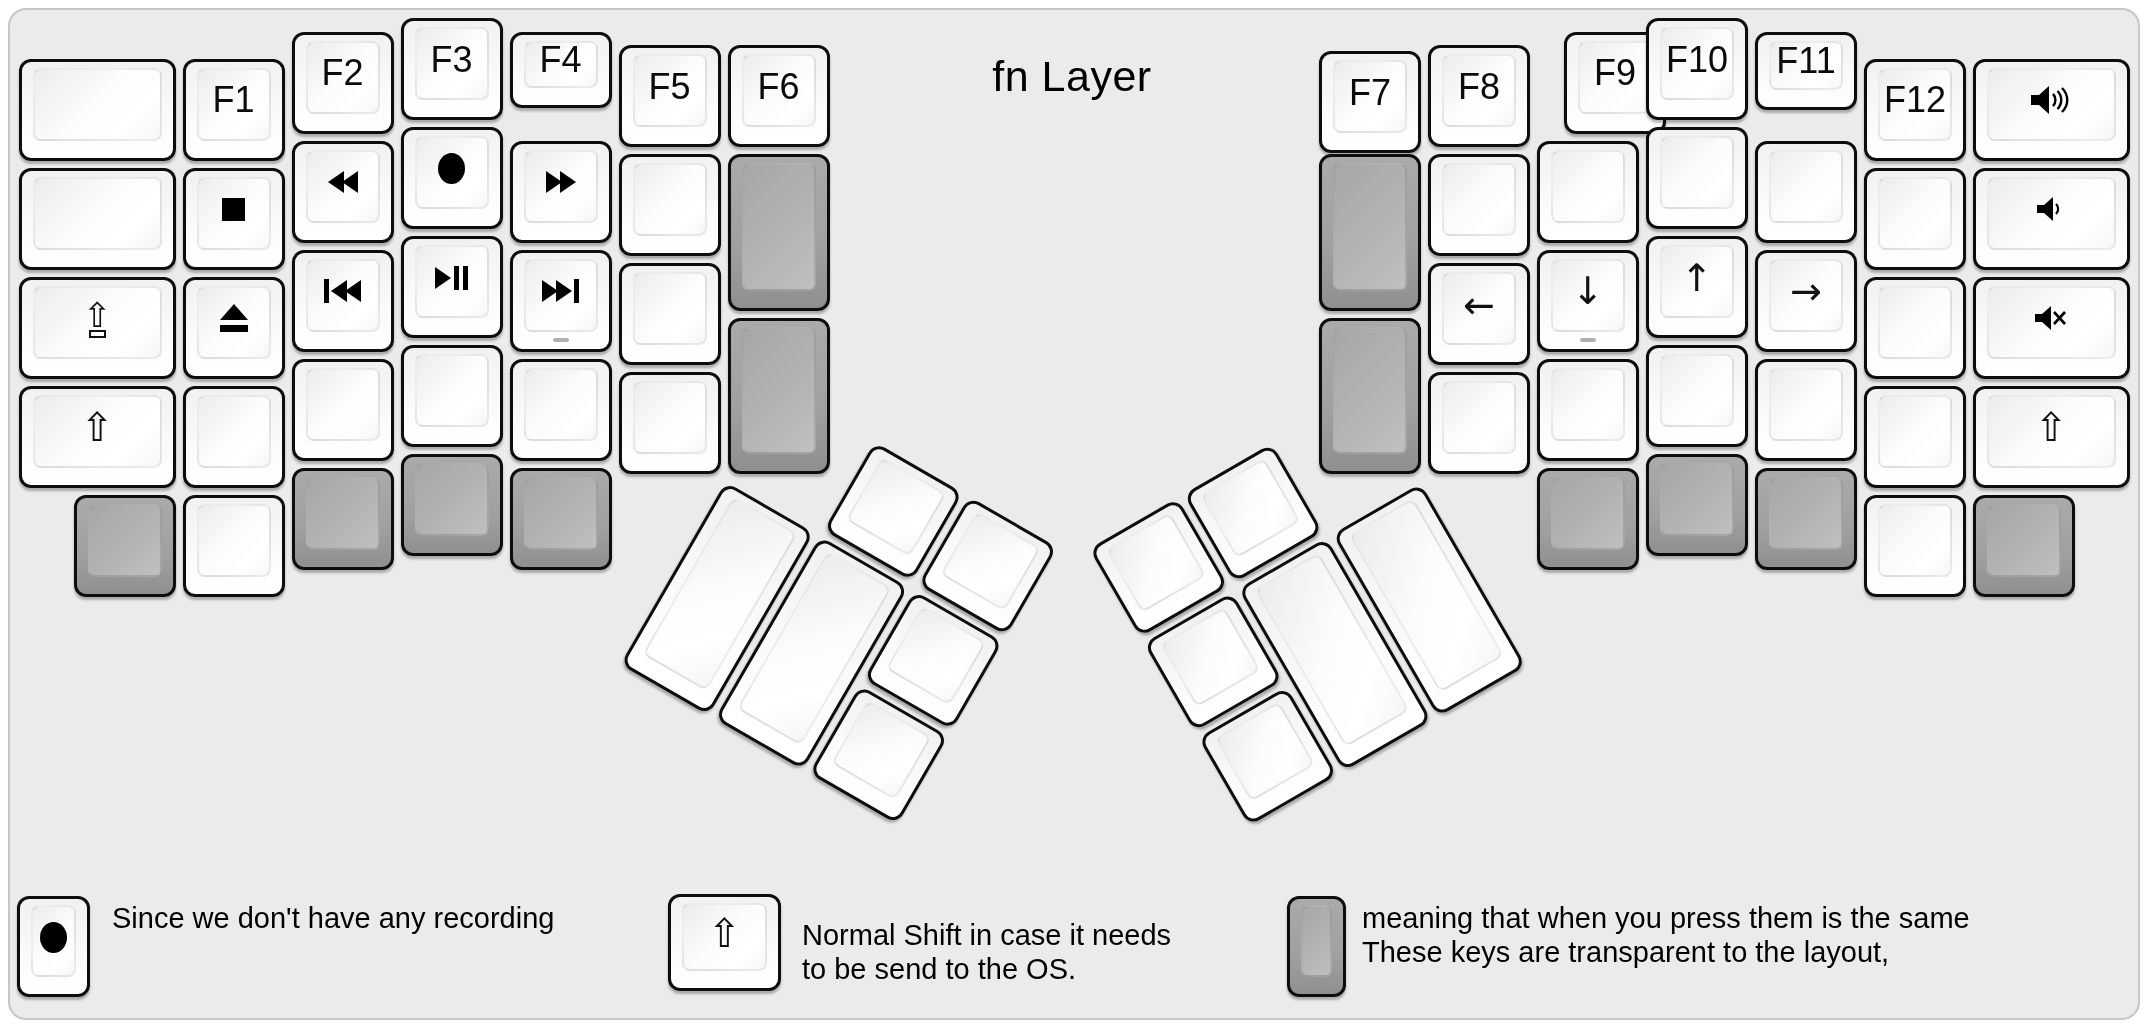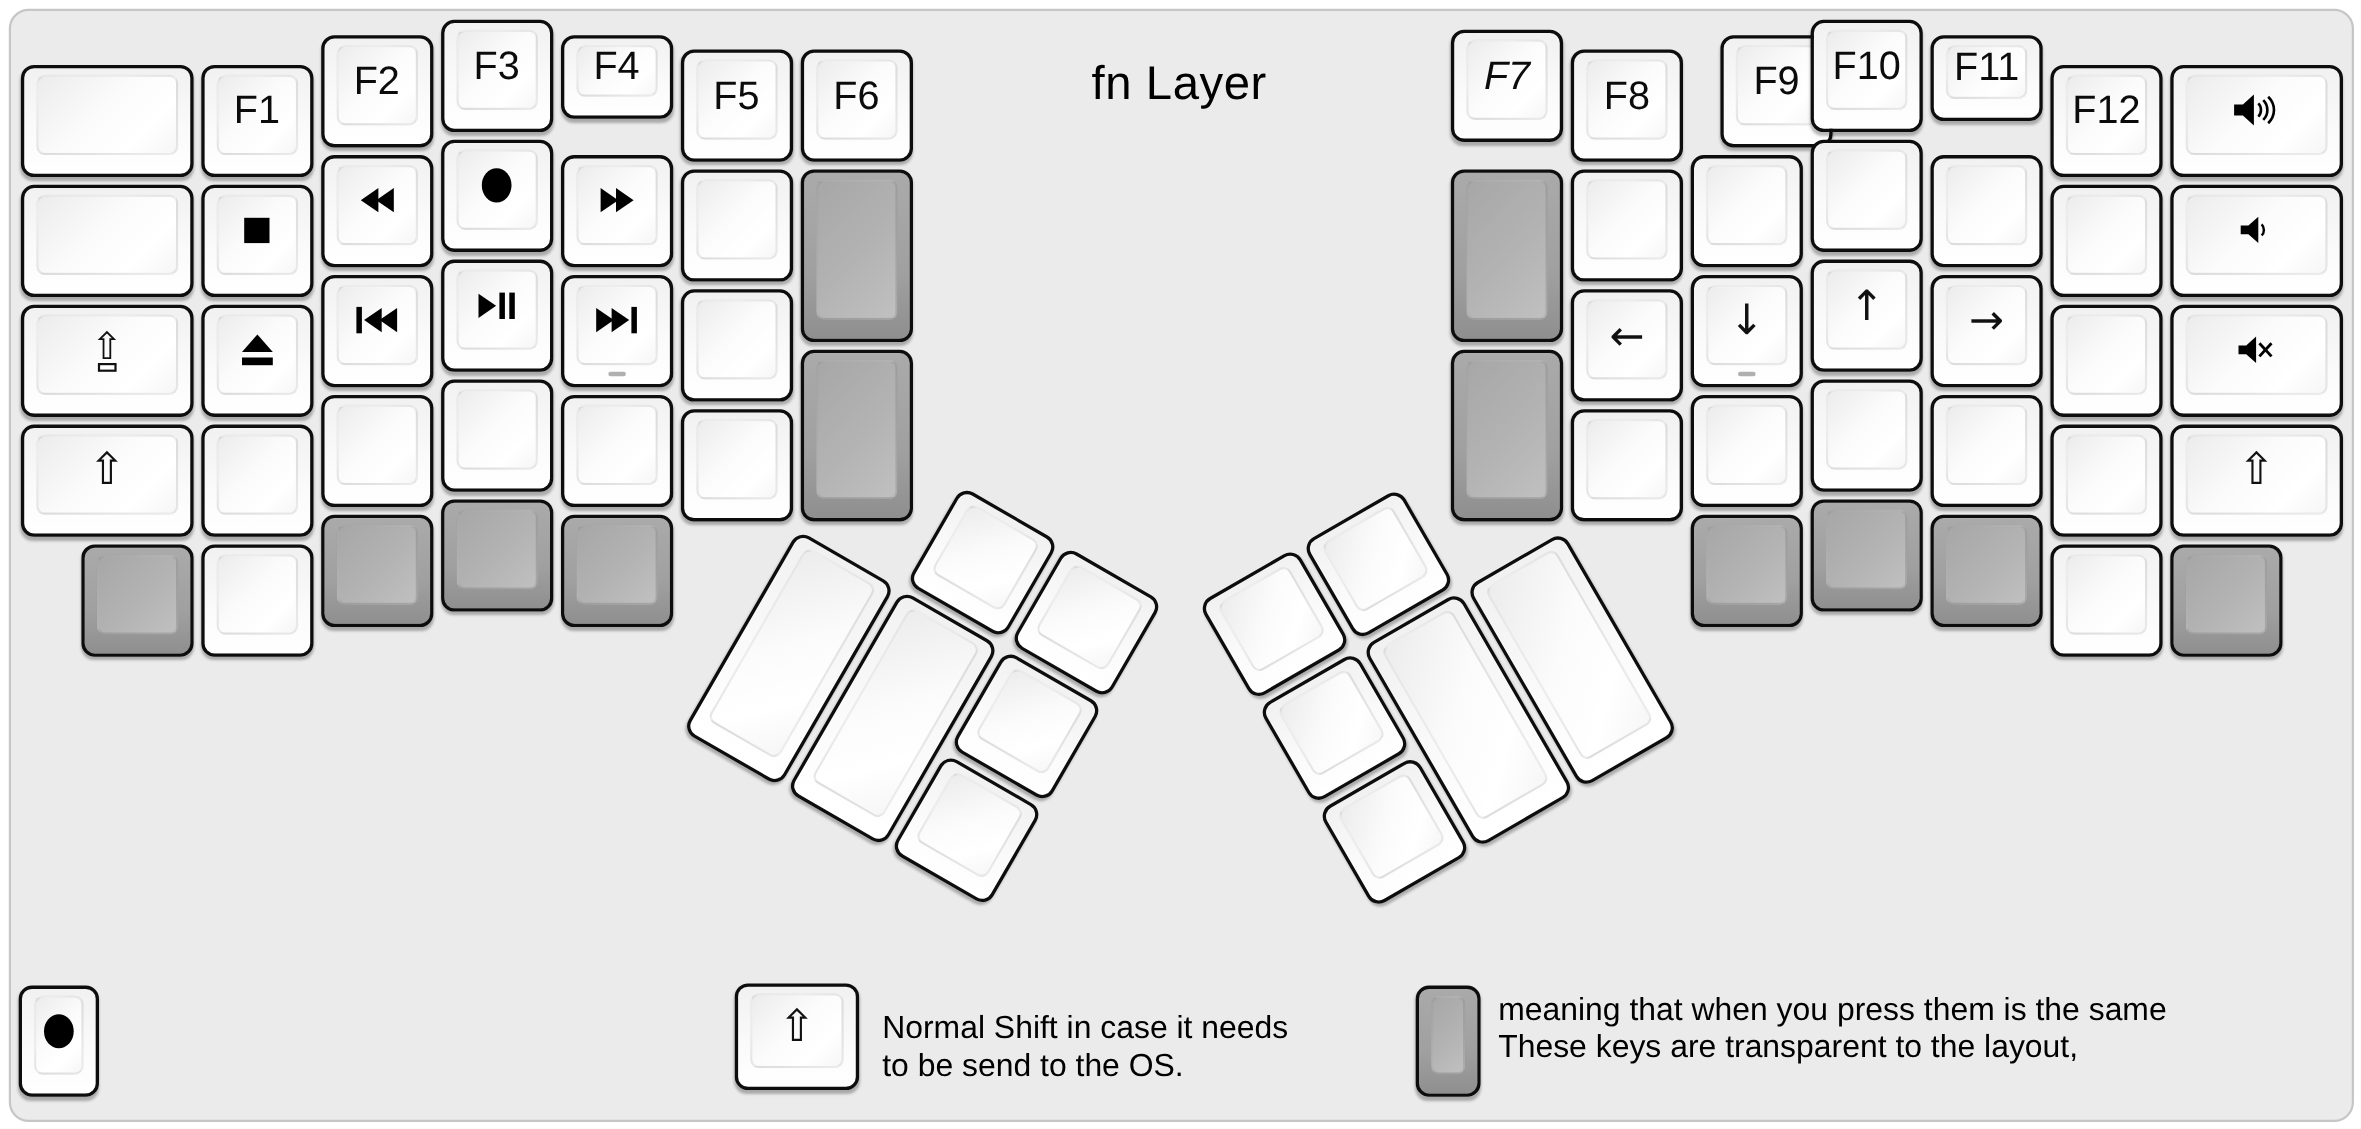--- a/index.html
+++ b/index.html
@@ -219,21 +219,21 @@
         </div>
       </div>
       <div class="key gray" style="left: 727.5px; top: 154.25px; width: 102px; height: 156.5px;">
         <div class="cap"></div>
       </div>
       <div class="key gray" style="left: 727.5px; top: 317.75px; width: 102px; height: 156.5px;">
         <div class="cap"></div>
       </div>
     </div>
   <div id="right-half">
-      <div class="key white" style="left: 1319px; top: 27px; width: 102px; height: 102px; font-style: italic;">
+      <div class="key white" style="left: 1319px; top: 51px; width: 102px; height: 102px;">
         <div class="cap">
           <span class="flabel">F7</span>
         </div>
       </div>
       <div class="key gray" style="left: 1319px; top: 154.25px; width: 102px; height: 156.5px;">
         <div class="cap"></div>
       </div>
       <div class="key gray" style="left: 1319px; top: 317.75px; width: 102px; height: 156.5px;">
         <div class="cap"></div>
       </div>
@@ -409,20 +409,21 @@
     <div id="legend-key-0">
         <div class="key white" style="left: 17px; top: 896px; width: 73px; height: 101px;">
           <div class="cap">
             <span class="ico">
               <i class="dot"></i>
             </span>
           </div>
         </div>
       </div>
     <div class="legend-text" style="left:112px;top:901px;position:absolute">
+      <div>Since we don't have any recording</div>
     </div>
   </div>
 
   <div class="legend-item">
     <div id="legend-key-1">
         <div class="key white" style="left: 668px; top: 894px; width: 113px; height: 97px;">
           <div class="cap">
             <span class="g-arrow">⇧</span>
           </div>
         </div>

